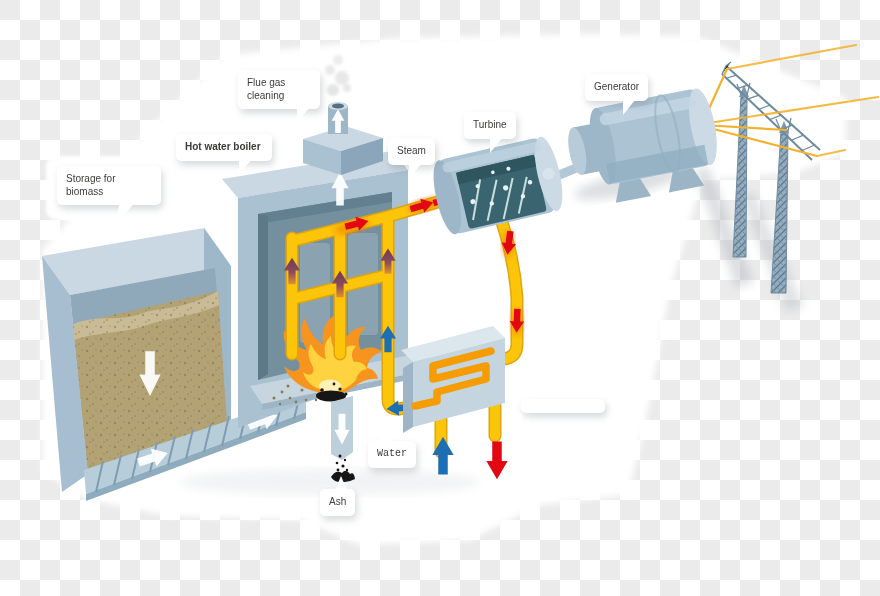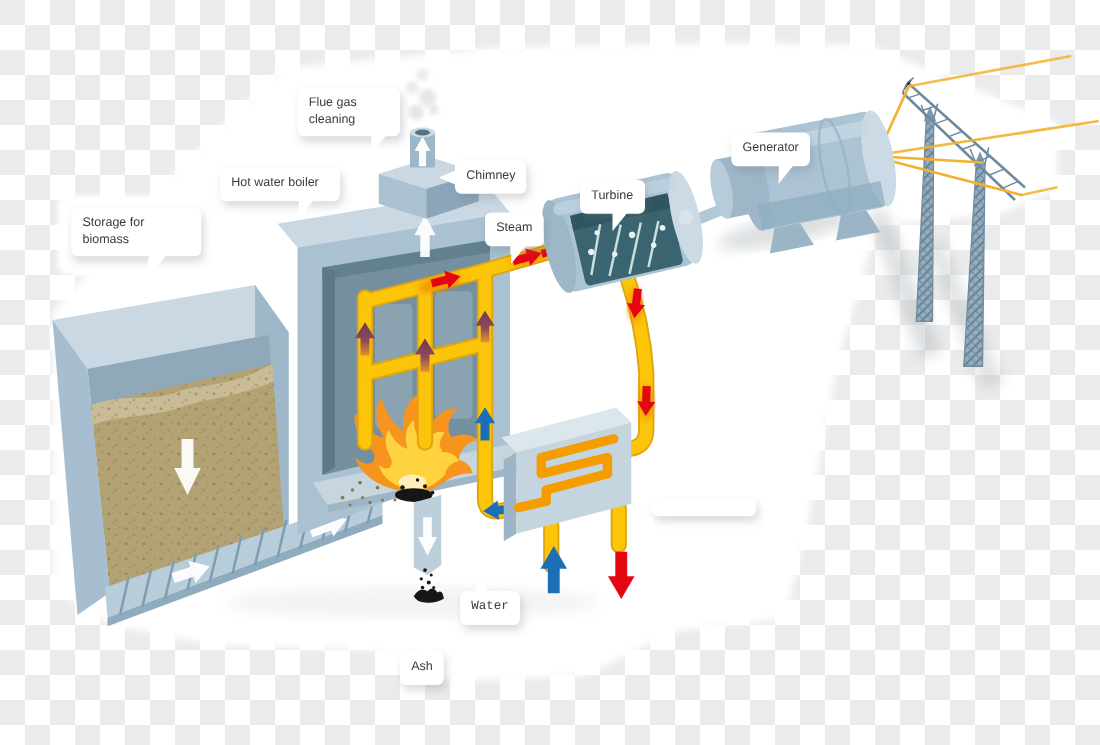--- a/index.html
+++ b/index.html
@@ -7,21 +7,21 @@
     position:relative;width:880px;height:596px;overflow:hidden;
     font-family:"Liberation Sans",sans-serif;
     background:repeating-conic-gradient(#ffffff 0 25%, var(--checker-gray,#ebebeb) 0 50%) 0 0/40px 40px;
   }
   .stage svg{position:absolute;left:0;top:0;}
   .callout{
     position:absolute;background:#fff;border-radius:5px;padding:7px 9px;
     font-size:10px;line-height:1.25;color:var(--label-text,#3b3b3a);
     box-shadow:2px 4px 7px rgba(110,120,130,.28);z-index:5;
   }
-  .nowrap{white-space:nowrap;margin-top:32px;}
+  .nowrap{white-space:nowrap;}
   .tail{position:absolute;width:0;height:0;}
   .tail-b{bottom:-14px;border-left:6px solid transparent;border-right:6px solid transparent;border-top:15px solid #fff;transform:skewX(-22deg);}
   .tail-b-long{bottom:-21px;border-left:7px solid transparent;border-right:7px solid transparent;border-top:22px solid #fff;transform:skewX(-26deg);}
   .tail-l{left:-13px;border-top:6px solid transparent;border-bottom:6px solid transparent;border-right:14px solid #fff;}
   .tail-t{top:-13px;border-left:6px solid transparent;border-right:6px solid transparent;border-bottom:14px solid #fff;}
 </style>
 </head>
 <body>
 
 <div class="stage">
@@ -318,32 +318,28 @@
           <circle cx="347" cy="470" r="1.2"></circle>
       <path d="M331,477 Q336,469 342,473 Q346,468 350,474 Q354,471 355,479 Q348,483 340,482 Q334,482 331,477 Z"></path>
     </g>
   </g>
 </svg>
 
 <div class="callout" style="left:57px;top:166px;width:86px;">
   <span>Storage for biomass</span>
   <i class="tail tail-b-long" style="left:55%;"></i>
 </div>
-<div class="callout" style="left:176px;top:134px;width:78px;">
+<div class="callout" style="left:176px;top:134px;width:78px;font-weight:bold;">
   <span>Hot water boiler</span>
   <i class="tail tail-b" style="left:62%;"></i>
 </div>
 <div class="callout" style="left:238px;top:70px;width:64px;">
   <span>Flue gas cleaning</span>
   <i class="tail tail-b" style="left:68%;"></i>
 </div>
-<div class="callout nowrap" style="left:364px;top:96px;">
-  <span>Chimney</span>
-  <i class="tail tail-l" style="top:8px;"></i>
-</div>
 <div class="callout nowrap" style="left:388px;top:138px;">
   <span>Steam</span>
   <i class="tail tail-b" style="left:38%;"></i>
 </div>
 <div class="callout nowrap" style="left:464px;top:112px;">
   <span>Turbine</span>
   <i class="tail tail-b" style="left:45%;"></i>
 </div>
 <div class="callout nowrap" style="left:585px;top:74px;">
   <span>Generator</span>

